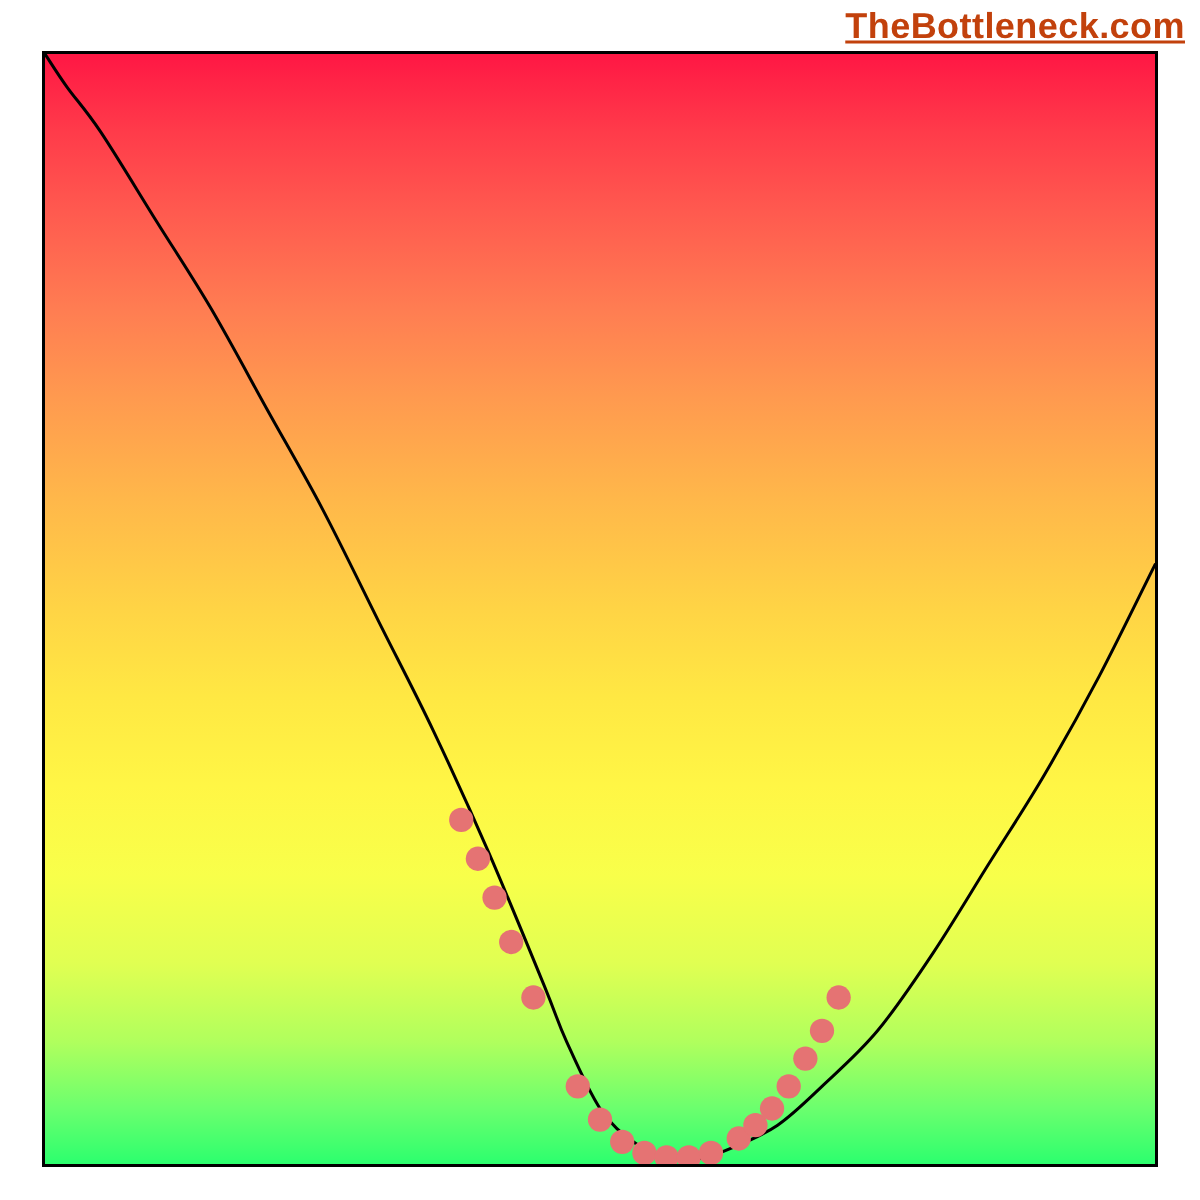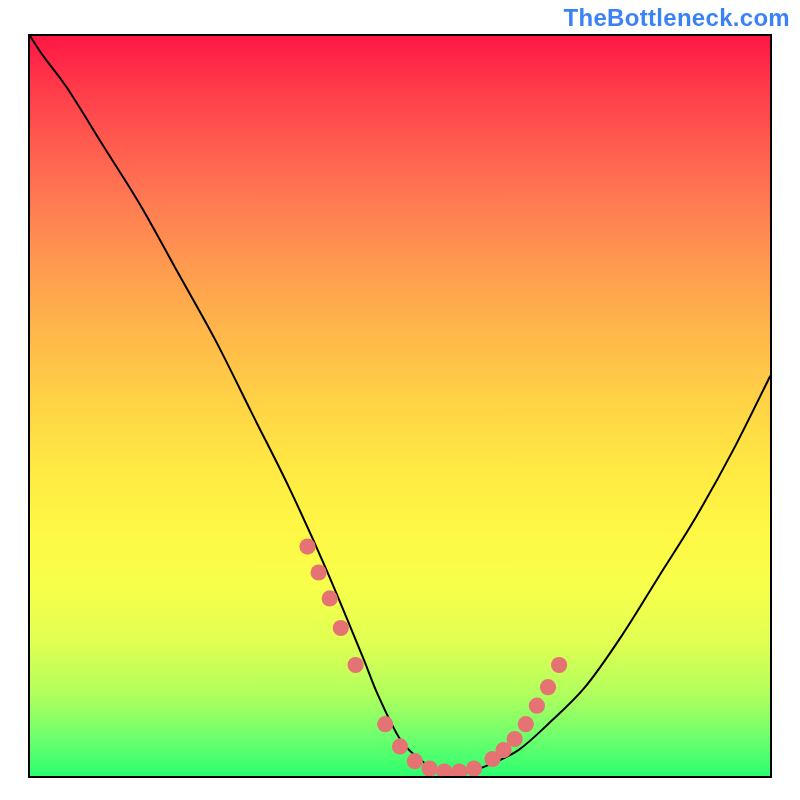--- a/index.html
+++ b/index.html
@@ -16,23 +16,24 @@
     width: 800px;
     height: 800px;
     box-sizing: border-box;
   }
   .watermark {
     position: absolute;
     top: 4px;
     right: 10px;
     font-size: 24px;
     font-weight: bold;
-    color: #3b82f6;
+    color: #c2410c;
     letter-spacing: 0.3px;
     z-index: 5;
+    text-decoration: underline;
   }
   .plot-border {
     position: absolute;
     left: 28px;
     top: 34px;
     width: 744px;
     height: 744px;
     border: 2px solid #000;
     box-sizing: border-box;
     overflow: hidden;

